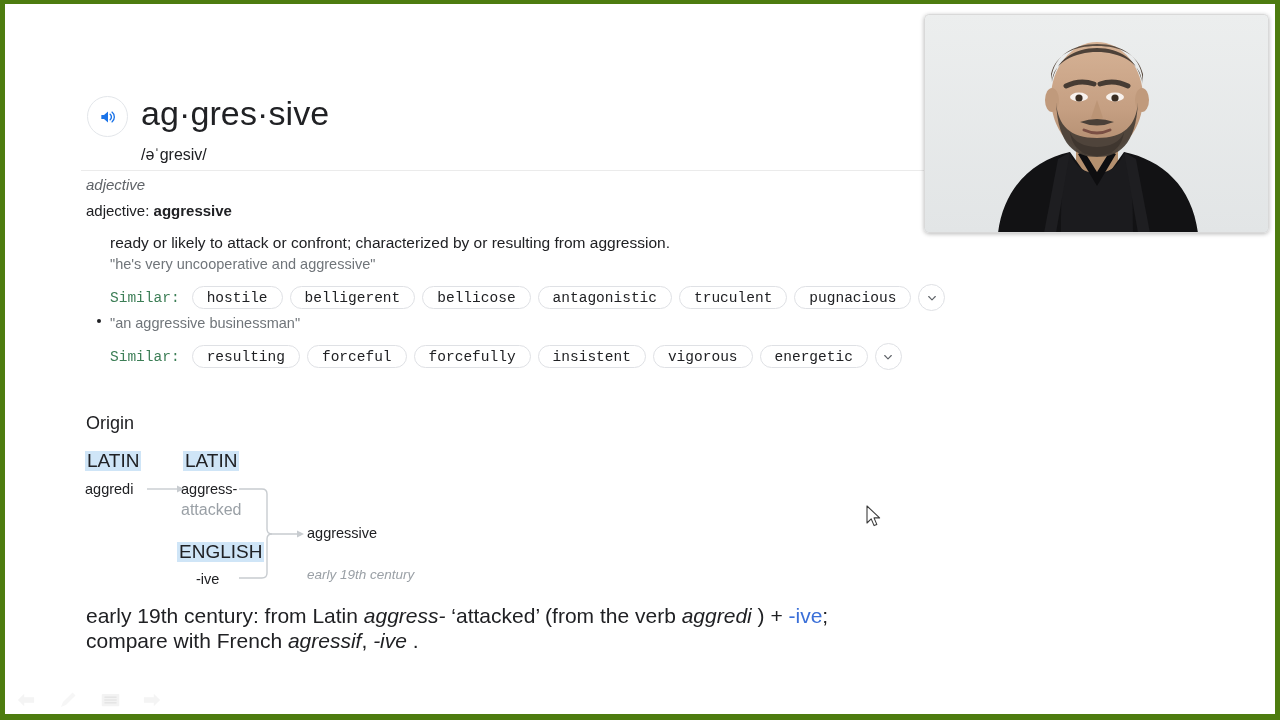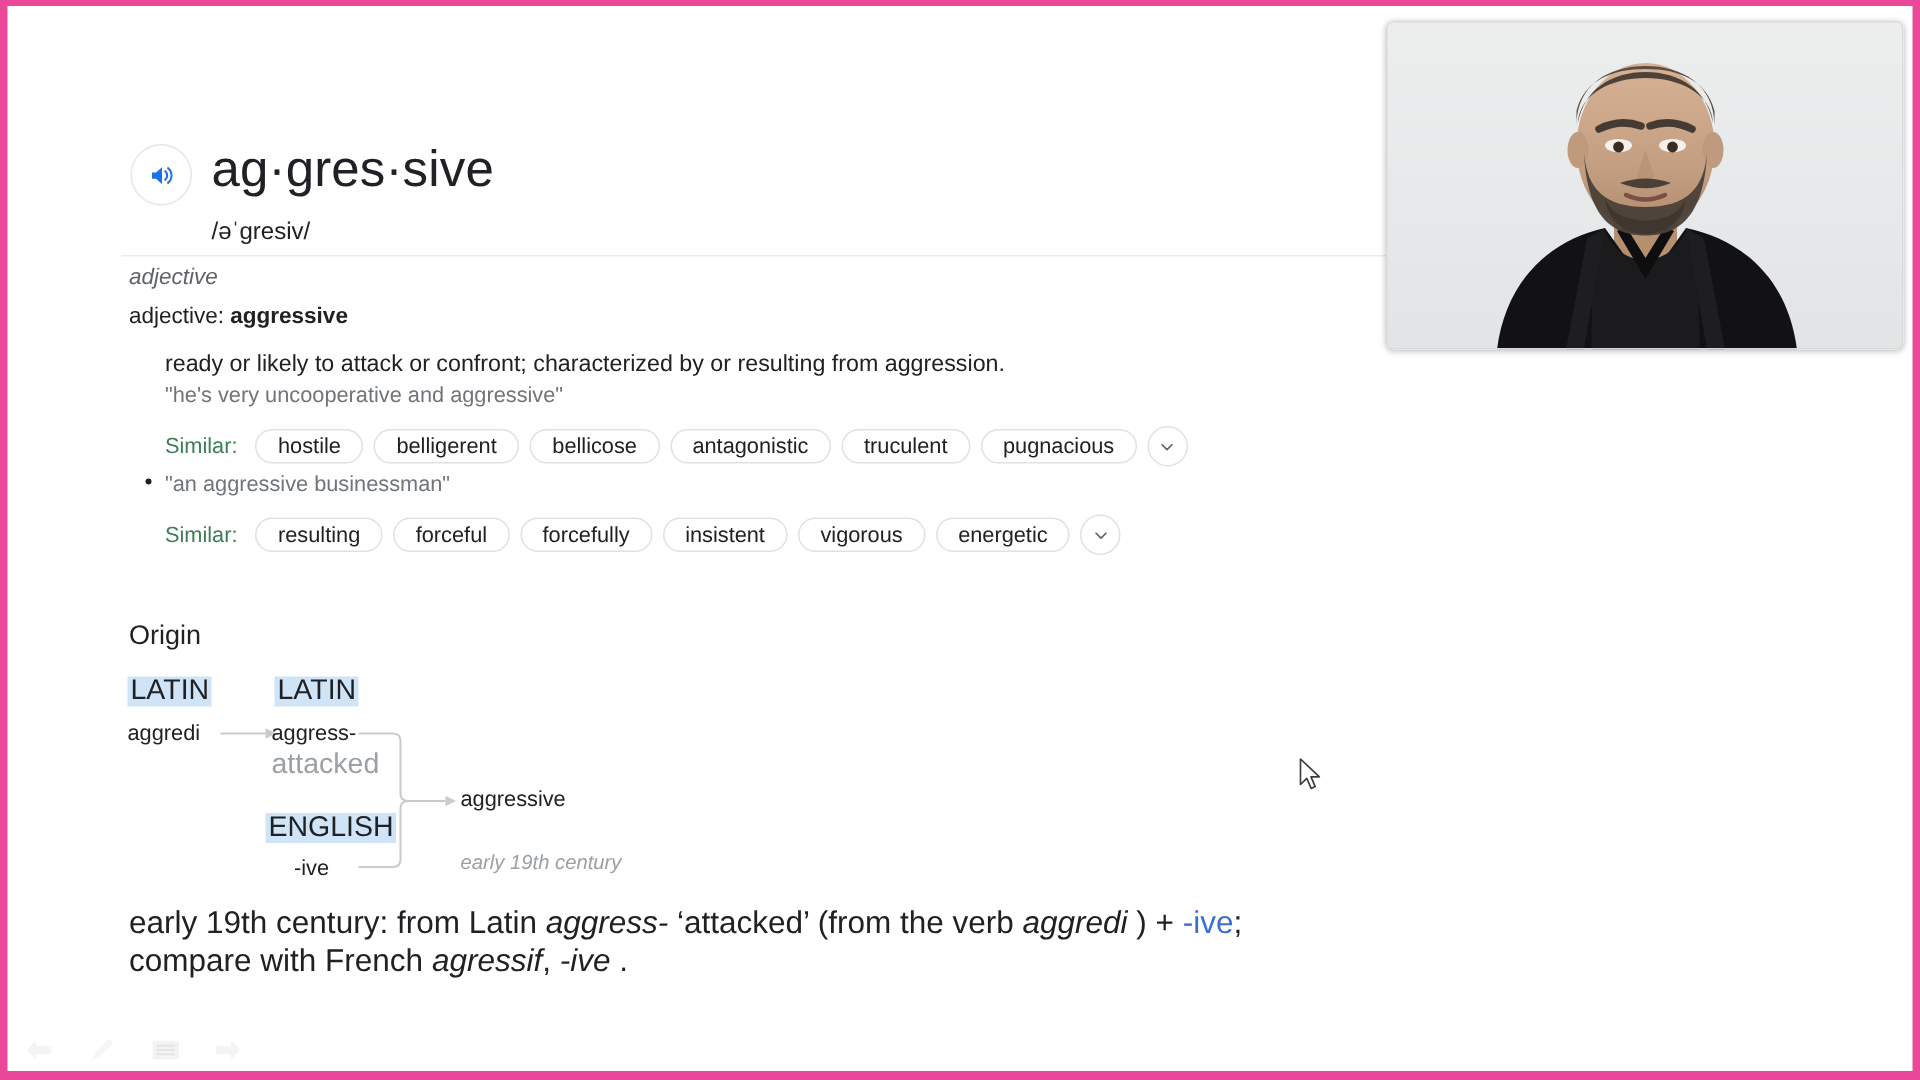--- a/index.html
+++ b/index.html
@@ -10,21 +10,21 @@
   body {
     width: 1280px;
     height: 720px;
     overflow: hidden;
     font-family: "Liberation Sans", sans-serif;
   }
   #page {
     position: relative;
     width: 1280px;
     height: 720px;
-    background: #ec4899;
+    background: #4d7c0f;
   }
   #paper {
     position: absolute;
     left: 5px;
     top: 4px;
     width: 1270px;
     height: 710px;
     background: #ffffff;
     overflow: hidden;
   }
@@ -115,20 +115,21 @@
     top: 7px;
     width: 4px;
     height: 4px;
     border-radius: 50%;
     background: #202124;
   }
   .sim-row {
     display: flex;
     align-items: center;
     margin-top: 10px;
+    font-family: Liberation Mono, monospace;
   }
   .sim-label {
     font-size: 14.5px;
     color: #3c7e56;
     margin-right: 12px;
     white-space: nowrap;
   }
   .chip {
     display: inline-flex;
     align-items: center;
@@ -188,21 +189,21 @@
   }
   .node-word {
     position: absolute;
     font-size: 14.5px;
     line-height: 19px;
     color: #202124;
     white-space: nowrap;
   }
   .node-gloss {
     position: absolute;
-    font-size: 19px;
+    font-size: 16px;
     line-height: 19px;
     color: #9aa0a6;
     white-space: nowrap;
     text-align: center;
   }
   .node-date {
     position: absolute;
     font-size: 13.5px;
     line-height: 19px;
     color: #9aa0a6;

